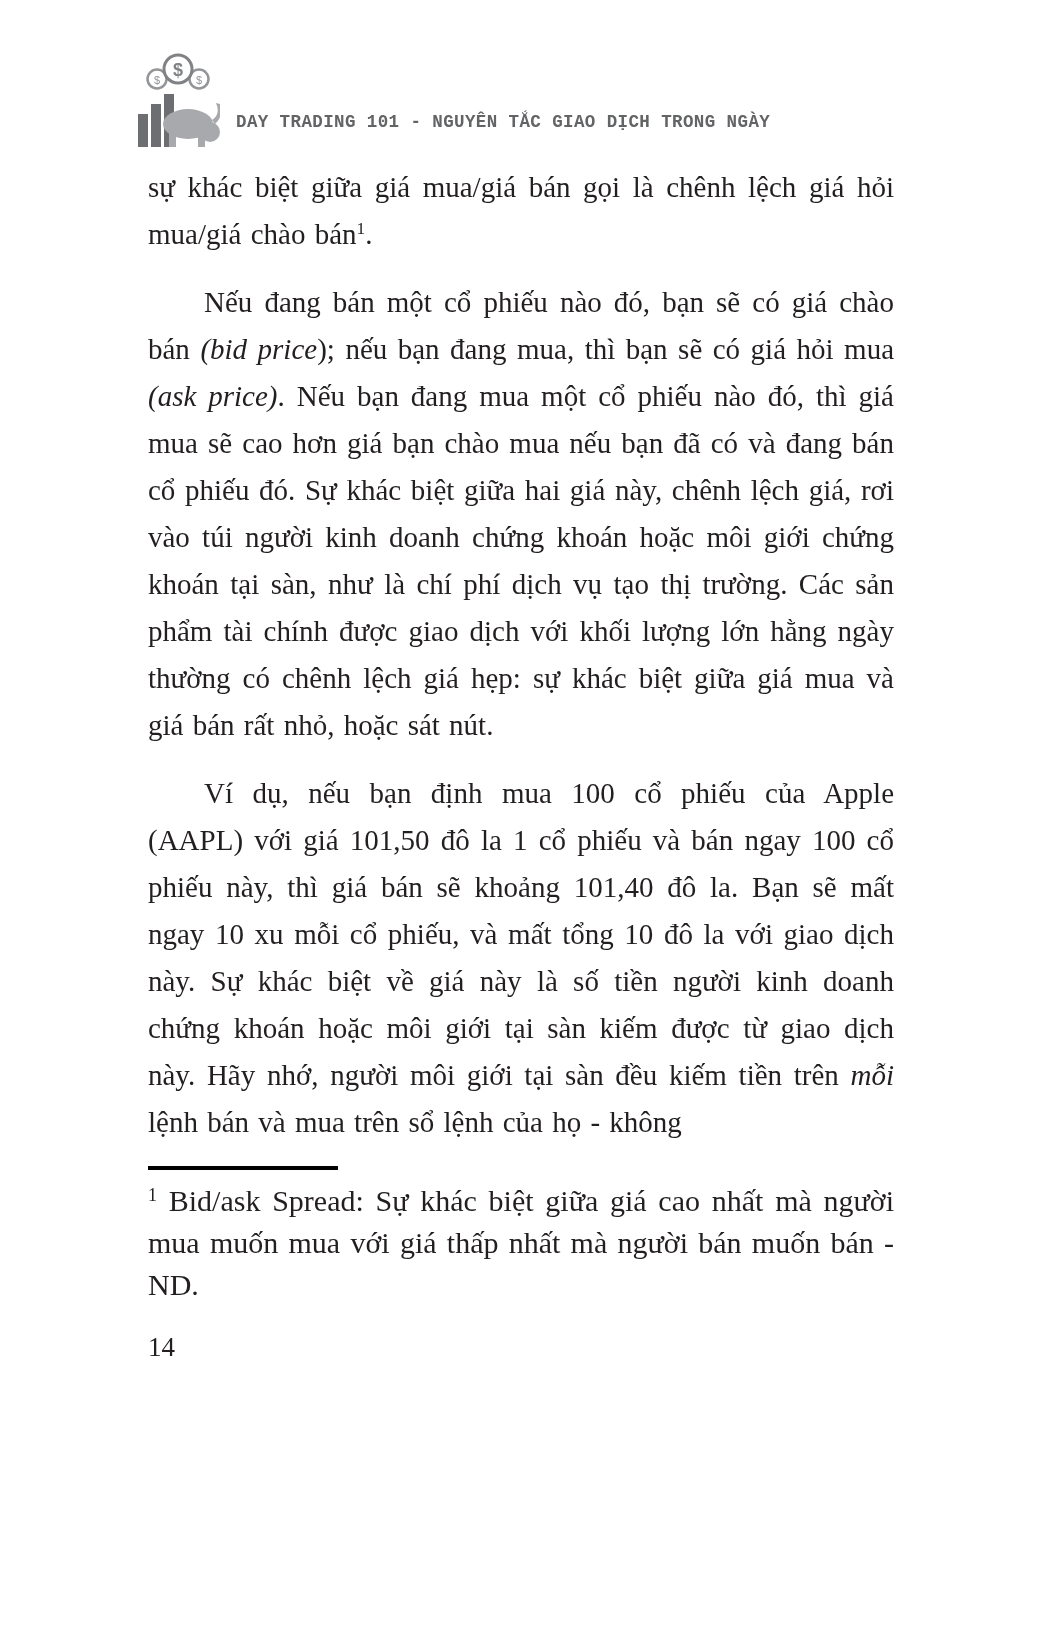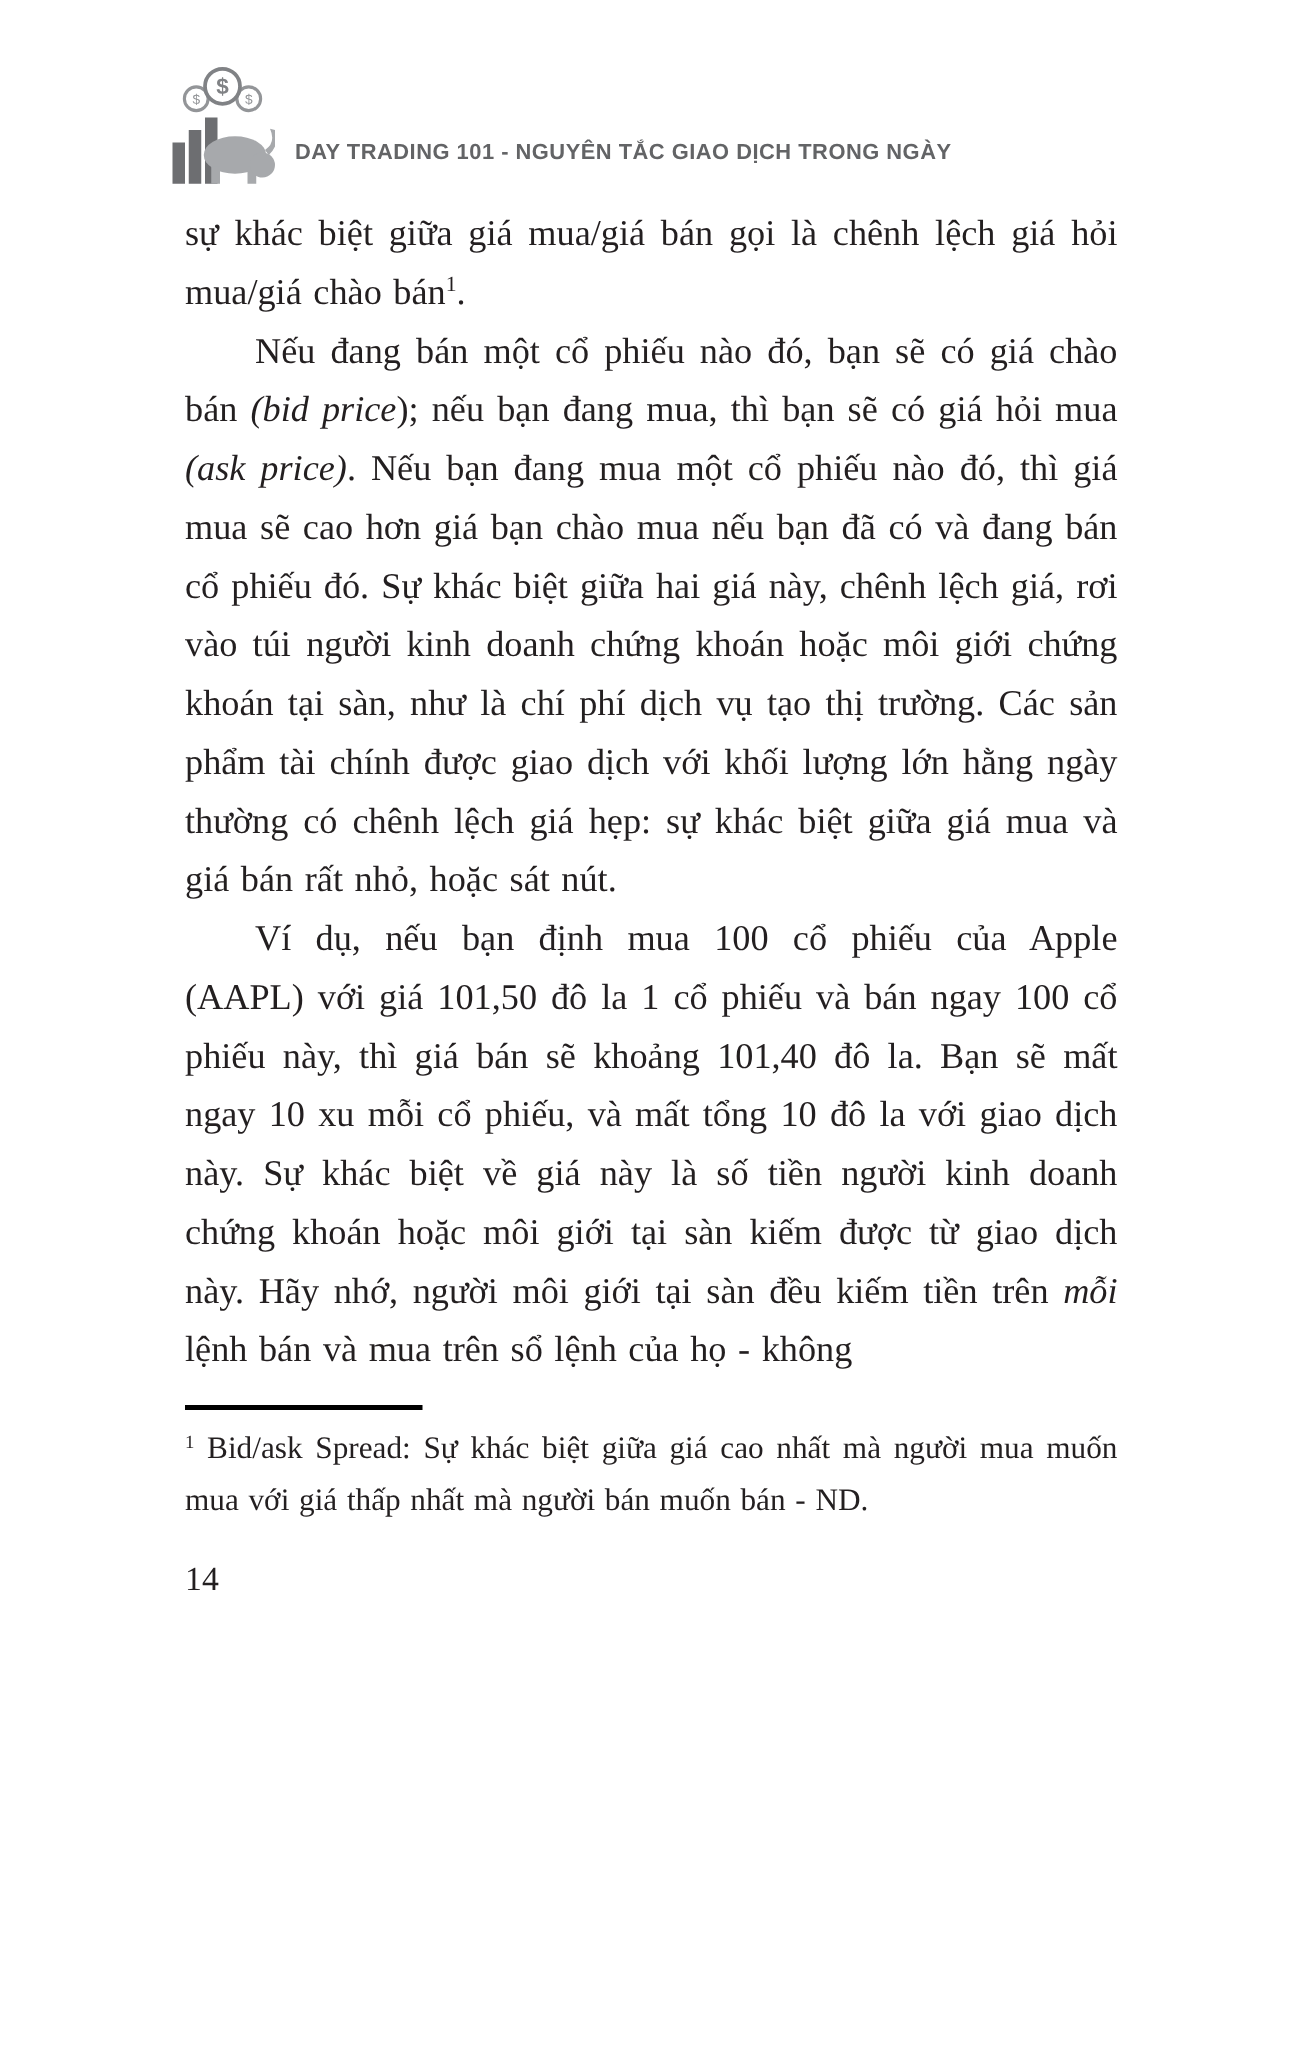--- a/index.html
+++ b/index.html
@@ -22,52 +22,52 @@
   .header {
     display:flex;
     align-items:flex-end;
     gap:16px;
     margin-top:46px;
     margin-left:-12px;
     height:106px;
   }
   .logo { width:84px; height:104px; flex:0 0 auto; }
   .header-title {
-    font-family:Liberation Sans, sans-serif;
+    font-family:Liberation Mono, monospace;
     font-weight:bold;
     font-size:17.5px;
     letter-spacing:0.4px;
     color:#636466;
     padding-bottom:20px;
     white-space:nowrap;
   }
   .body-text {
     margin-top:12px;
     font-size:29px;
     line-height:47px;
     text-align:justify;
     word-spacing:2px;
   }
-  .body-paragraph.indented { text-indent:56px; margin-top:0; }
+  .body-paragraph.indented { text-indent:56px; margin-top:21px; }
   em { font-style:italic; }
   sup {
     font-size:0.6em;
     line-height:0;
     vertical-align:baseline;
     position:relative;
     top:-0.55em;
   }
   .footnote-rule {
     width:190px;
     height:4px;
     background:#000000;
     margin:20px 0 10px 0;
   }
   .footnote {
-    font-size:25px;
+    font-size:30px;
     line-height:42px;
     text-align:justify;
     word-spacing:1.5px;
   }
   .page-number { margin-top:26px; font-size:27px; }
 </style>
 </head>
 <body>
 
 <div class="page">

